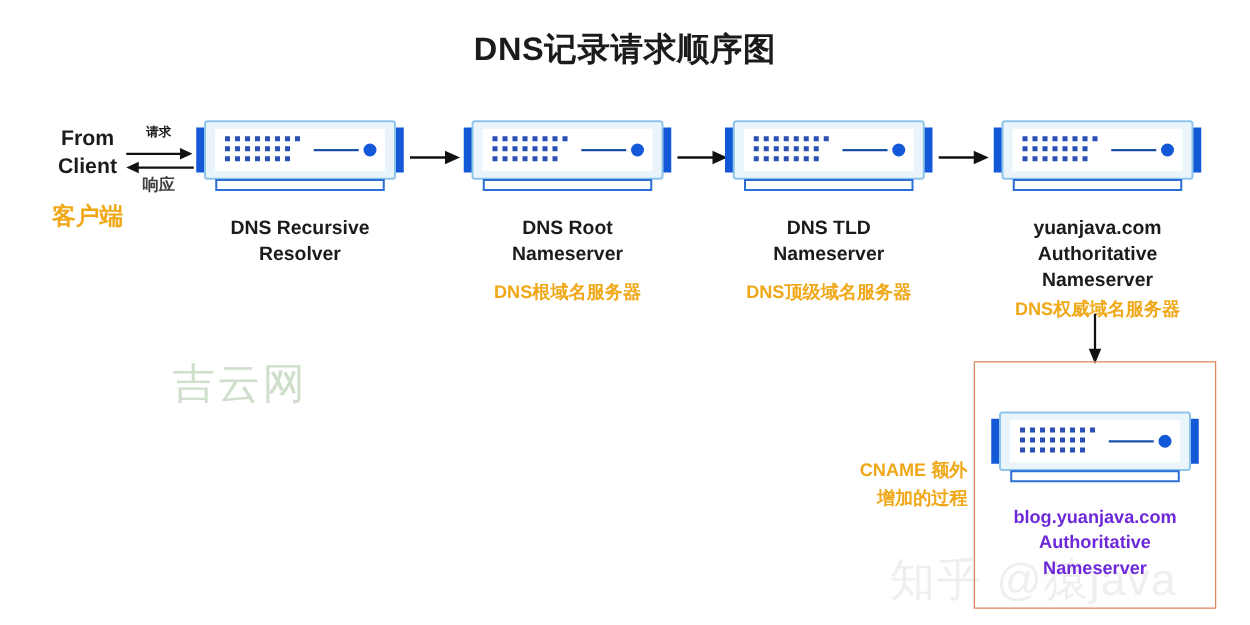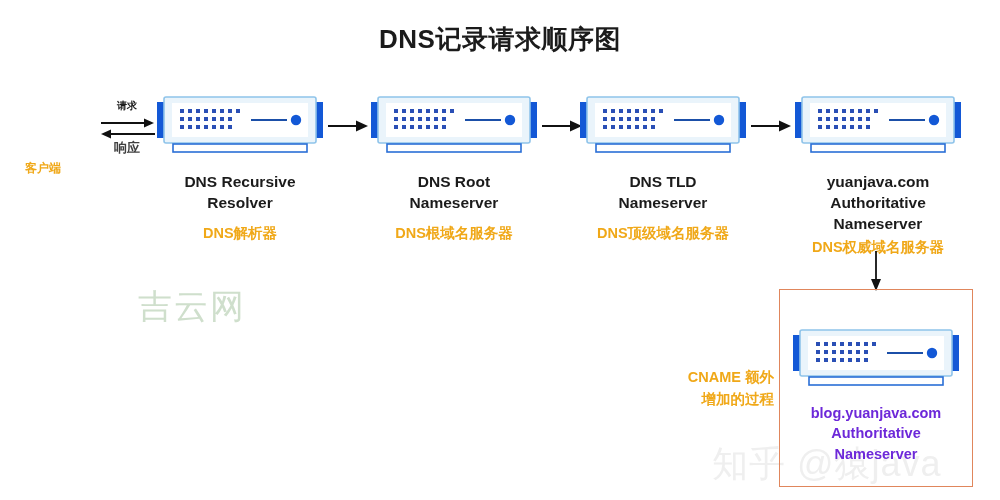--- a/index.html
+++ b/index.html
@@ -65,21 +65,22 @@
     font-size: 17px;
     font-weight: bold;
     color: #1b1b1b;
     line-height: 1.32;
   }
   .client-cn {
     position: absolute;
     left: 25px;
     top: 160px;
     width: 90px;
-    font-size: 12px;
+    text-align: center;
+    font-size: 19px;
     font-weight: bold;
     color: #f0a818;
   }
 
   .req-label {
     position: absolute;
     left: 104px;
     top: 99px;
     width: 46px;
     text-align: center;
@@ -178,20 +179,24 @@
 </head>
 <body>
 
 <div id="stage">
 
   <div class="title">DNS记录请求顺序图</div>
 
   <div class="wm-green">吉云网</div>
   <div class="wm-zhihu">知乎 @猿java</div>
 
+  <div class="client-label">
+    <div>From</div>
+    <div>Client</div>
+  </div>
   <div class="client-cn">客户端</div>
 
   <div class="req-label">请求</div>
   <div class="resp-label">响应</div>
 
   <svg class="arrows-svg" width="56" height="30" viewBox="0 0 56 30">
 
     <g>
       <line x1="1" y1="9" x2="46" y2="9" stroke="#111111" stroke-width="1.8"></line>
       <polygon points="54,9 44,4.4 44,13.6" fill="#111111"></polygon>
@@ -236,21 +241,20 @@
         </g>
         <line x1="96" y1="28" x2="132" y2="28" stroke="#1b4fa8" stroke-width="1.8"></line>
         <circle cx="141" cy="28" r="5.2" fill="#1358d6"></circle>
         <rect x="18" y="52" width="134" height="8" fill="#ffffff" stroke="#2a6fd6" stroke-width="1.6"></rect>
       </svg>
     </span>
     <div class="en">
       <div>DNS Recursive</div>
       <div>Resolver</div>
     </div>
-    <div class="cn">DNS解析器</div>
   </div>
 
   <svg class="chain-arrow" style="left:327px;" width="42" height="20" viewBox="0 0 42 20">
     <line x1="1" y1="10" x2="30" y2="10" stroke="#111111" stroke-width="2"></line>
     <polygon points="41,10 29,4.6 29,15.4" fill="#111111"></polygon>
   </svg>
 
   <div class="node" style="left:354px; top:92px;">
     <span class="srv-wrap">
       <svg width="170" height="68" viewBox="0 0 170 68">

